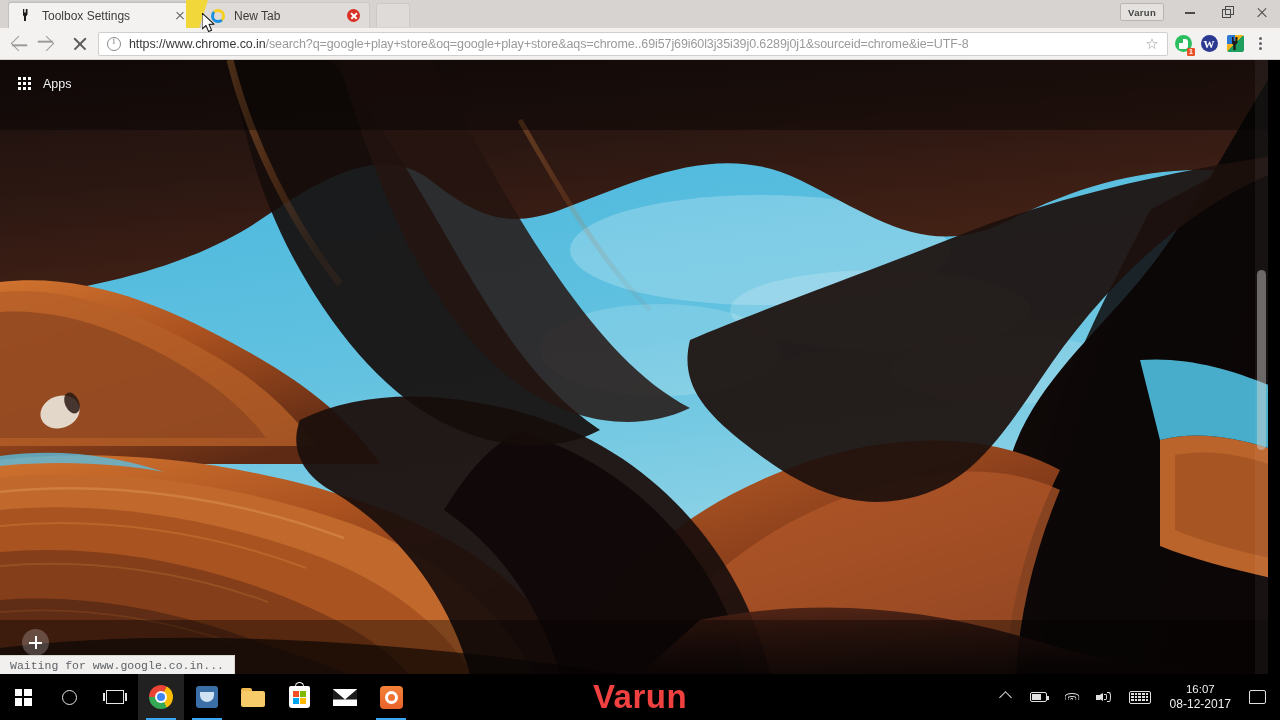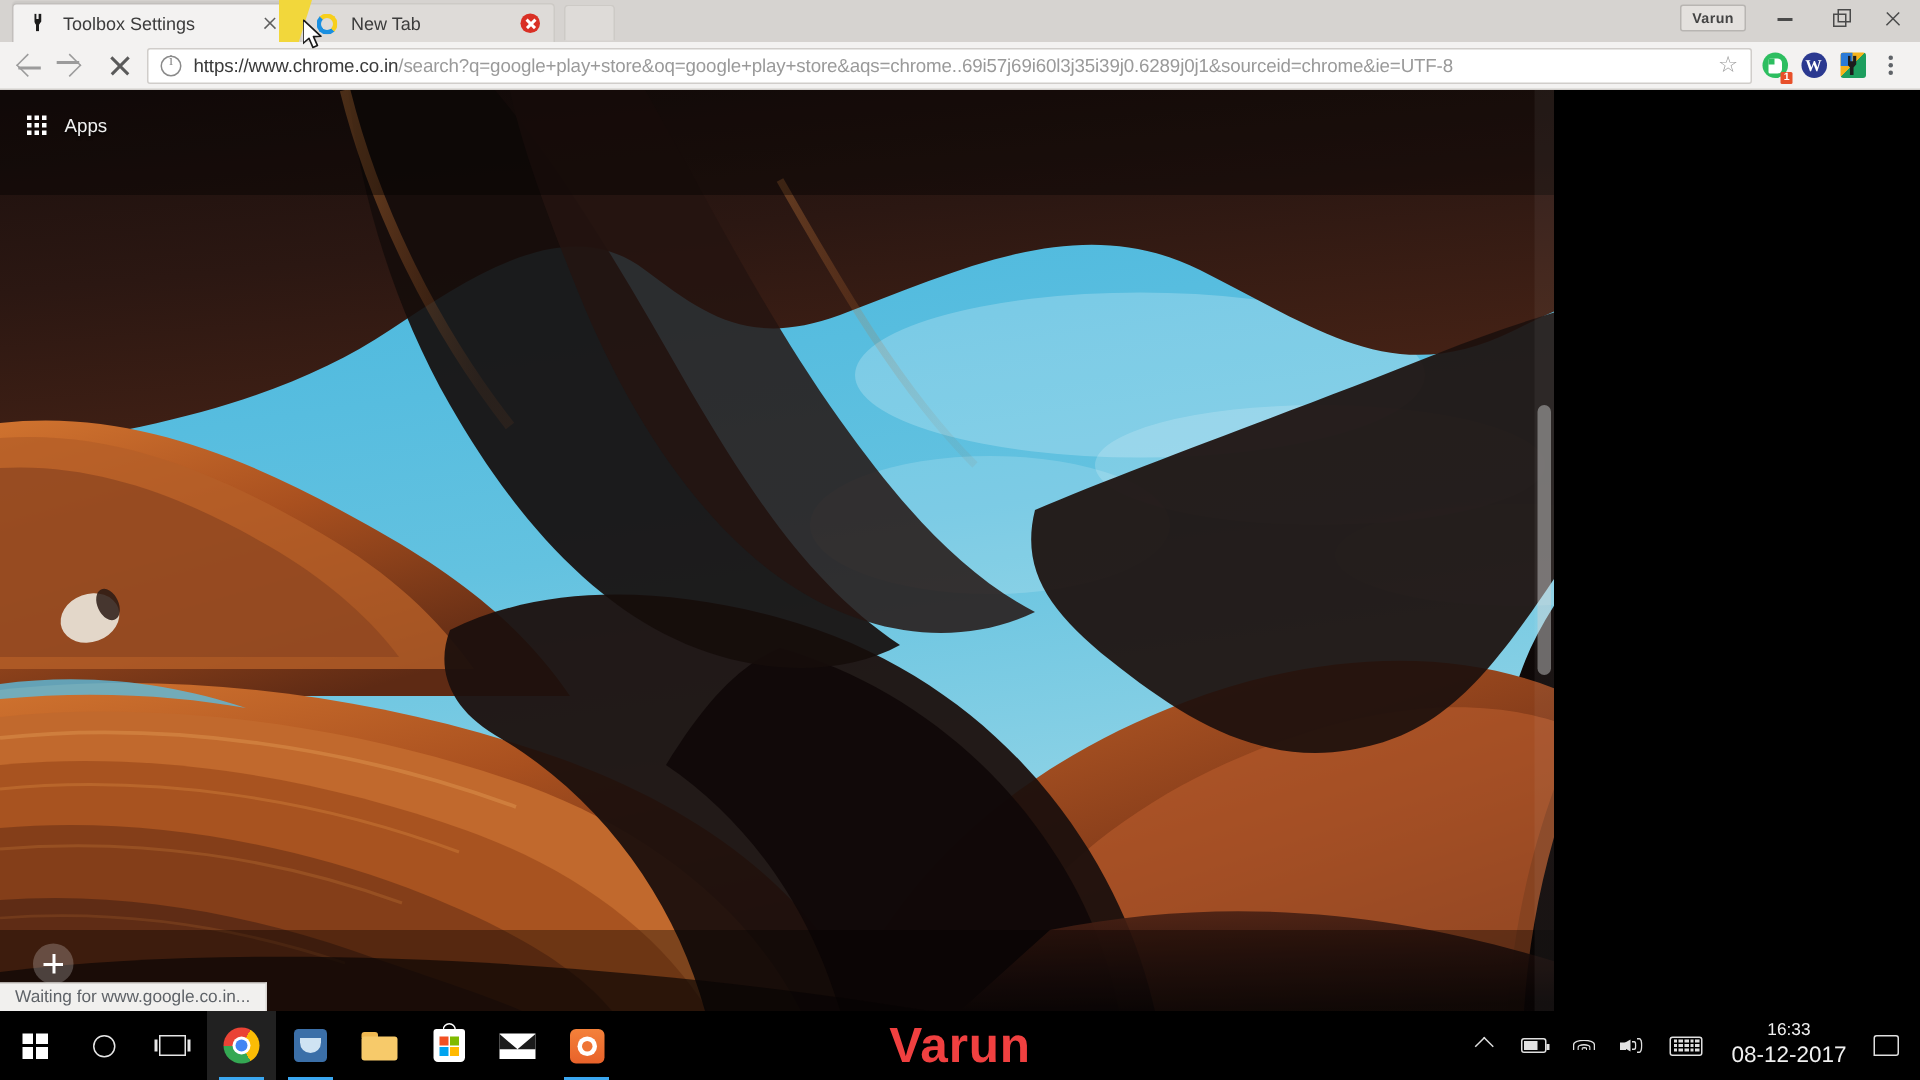--- a/index.html
+++ b/index.html
@@ -182,21 +182,21 @@
   .ext-toolbox::before { content:""; position:absolute; left:0; top:0; width:50%; height:50%; background:#2b7bd6; }
   .ext-toolbox::after {
     content:""; position:absolute; left:5px; top:2px; width:6px; height:13px; background:#1c1c1c;
     clip-path: polygon(0 0, 35% 0, 35% 30%, 65% 30%, 65% 0, 100% 0, 100% 45%, 70% 62%, 70% 100%, 30% 100%, 30% 62%, 0 45%);
   }
   .kebab { width: 24px; height: 32px; display:flex; flex-direction:column; align-items:center; justify-content:center; gap:2px; }
   .kebab i { width: 3px; height: 3px; border-radius:50%; background:#5f6368; display:block; }
 
   
   .page {
-    position: absolute; left: 0; top: 60px; width: 1036px; height: 614px;
+    position: absolute; left: 0; top: 60px; width: 1268px; height: 614px;
     overflow: hidden; background: #0a0708;
   }
   .wallpaper { position: absolute; inset: 0; }
 
   
   .sky-svg { position:absolute; inset:0; width:1280px; height:614px; display:block; }
 
   .bookmarkbar {
     position: absolute; left: 0; top: 0; width: 1280px; height: 48px;
     display: flex; align-items: center; z-index: 6;
@@ -237,21 +237,21 @@
   .scrollbar .thumb {
     position:absolute; right:2px; top:210px; width:9px; height:180px;
     background: rgba(210,210,210,.45); border-radius:5px;
   }
 
   .statusbar {
     position: absolute; left: 0; bottom: 0; height: 19px; max-width: 424px;
     background: #f1f0ee; border-top: 1px solid #d8d5d2; border-right: 1px solid #d8d5d2;
     display: flex; align-items: center; padding: 0 10px; z-index: 8;
   }
-  .statusbar span { font-size: 11.5px; color: #5f6368; white-space: nowrap; }
+  .statusbar span { font-size: 11.5px; color: #5f6368; white-space: nowrap; font-family: Liberation Mono, monospace; }
 
   
   .taskbar {
     position: absolute; left: 0; bottom: 0; width: 1280px; height: 46px;
     background: #000; display: flex; align-items: center;
   }
   .tb-item { width: 46px; height: 46px; display:flex; align-items:center; justify-content:center; position: relative; }
   .tb-item.running::after {
     content:""; position:absolute; bottom:0; left:8px; width:30px; height:2.5px; background:#3ba7f0;
   }
@@ -324,21 +324,21 @@
   .vol .sp { position:absolute; left:0; top:2.5px; width:0; height:0;
     border-top:4px solid transparent; border-bottom:4px solid transparent; border-right:7px solid #e0e0e0; }
   .vol .sp2 { position:absolute; left:0; top:4px; width:4px; height:5px; background:#e0e0e0; }
   .vol .w1, .vol .w2 { position:absolute; border:1.3px solid #e0e0e0; border-left:none; border-radius:0 50% 50% 0; }
   .vol .w1 { left:8px; top:3.5px; width:3px; height:6px; }
   .vol .w2 { left:11px; top:1.5px; width:4px; height:10px; }
   .kbd { width:22px; height:13px; border:1.4px solid #e0e0e0; border-radius:2px; margin:0 9px; position:relative; display:grid; grid-template-columns: repeat(5, 1fr); grid-template-rows: repeat(3,1fr); gap:1px; padding:1.5px; }
   .kbd i { background:#e0e0e0; display:block; }
   .clock { display:flex; flex-direction:column; align-items:center; justify-content:center; margin: 0 10px; line-height:1.25; }
   .clock .t { color:#f0f0f0; font-size: 11.5px; }
-  .clock .d { color:#f0f0f0; font-size: 15px; }
+  .clock .d { color:#f0f0f0; font-size: 12px; }
   .action-center { width: 17px; height: 14px; border: 1.5px solid #e0e0e0; border-radius: 2px 2px 2px 0; margin: 0 14px 0 8px; position: relative; }
 
   .cursor { position: absolute; left: 202px; top: 13px; z-index: 40; }
   .hl-left { position:absolute; left: 186px; top: 0; width: 22px; height: 28px; background: #f2d73b; z-index: 1;
     clip-path: polygon(0 0, 100% 0, 60% 100%, 0 100%); }
 </style>
 </head>
 <body>
 
 <div id="root">
@@ -638,21 +638,21 @@
             <i></i>
             <i></i>
             <i></i>
             <i></i>
             <i></i>
             <i></i>
             <i></i>
           </span>
       </div>
       <div class="clock">
-        <span class="t">16:33</span>
+        <span class="t">16:07</span>
         <span class="d">08-12-2017</span>
       </div>
       <div class="tray-ico">
           <span class="action-center"></span>
         </div>
     </div>
   </div>
 
   <svg class="cursor" width="16" height="22" viewBox="0 0 16 22">
     <polygon points="0,0 0,16 4,12.5 6.6,18.6 9.6,17.3 7,11.4 12,11.2" fill="#fff" stroke="#1a1a1a" stroke-width="1.1" stroke-linejoin="round"></polygon>

